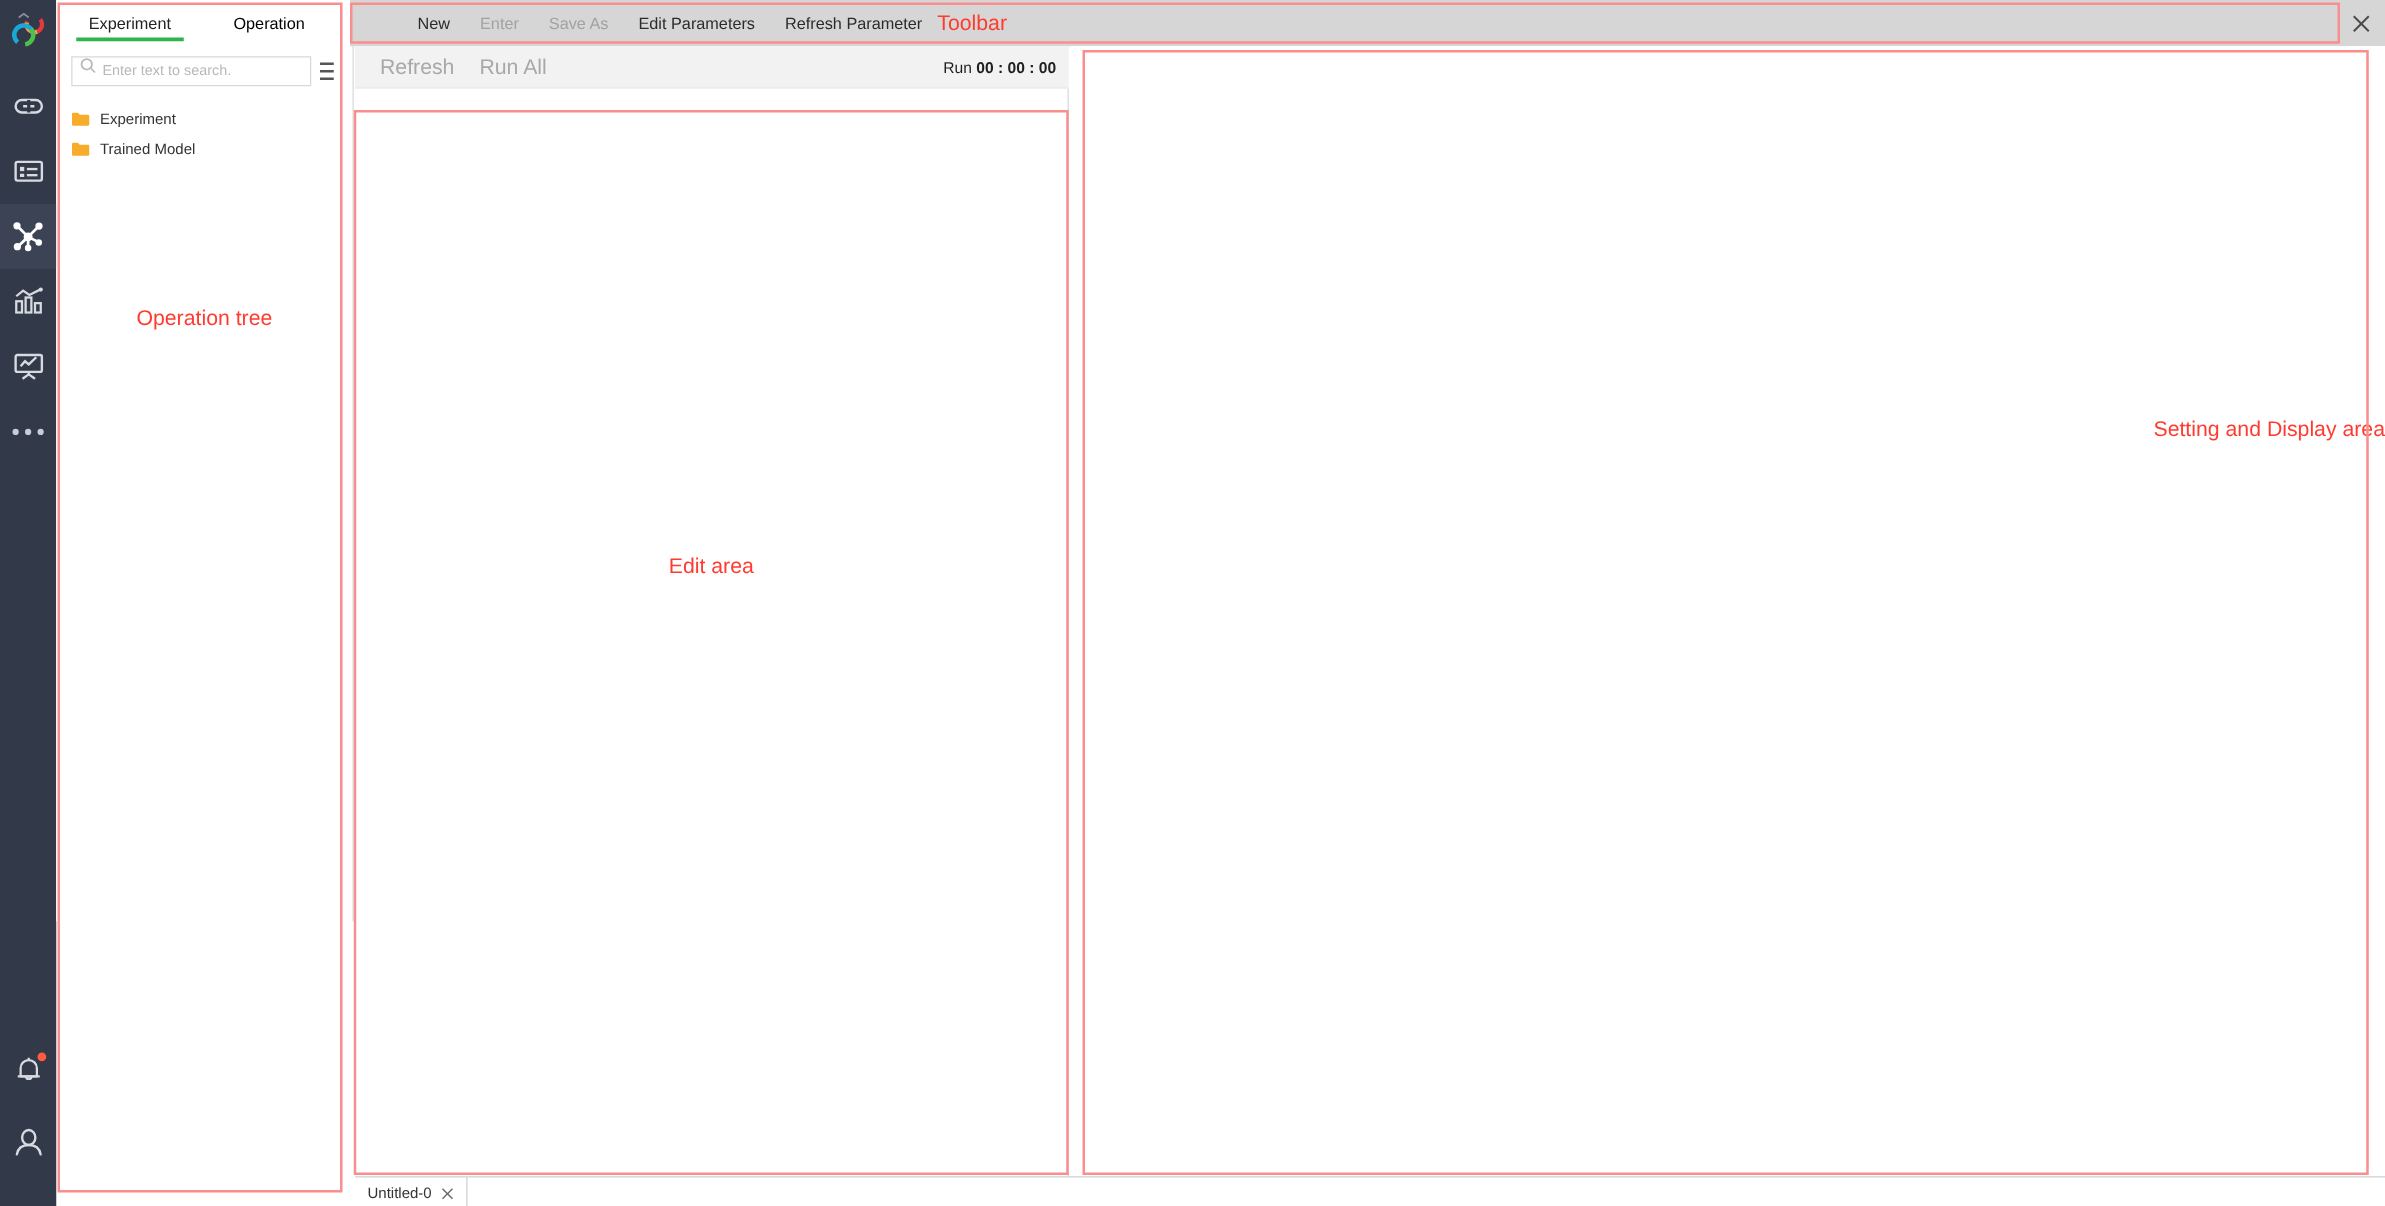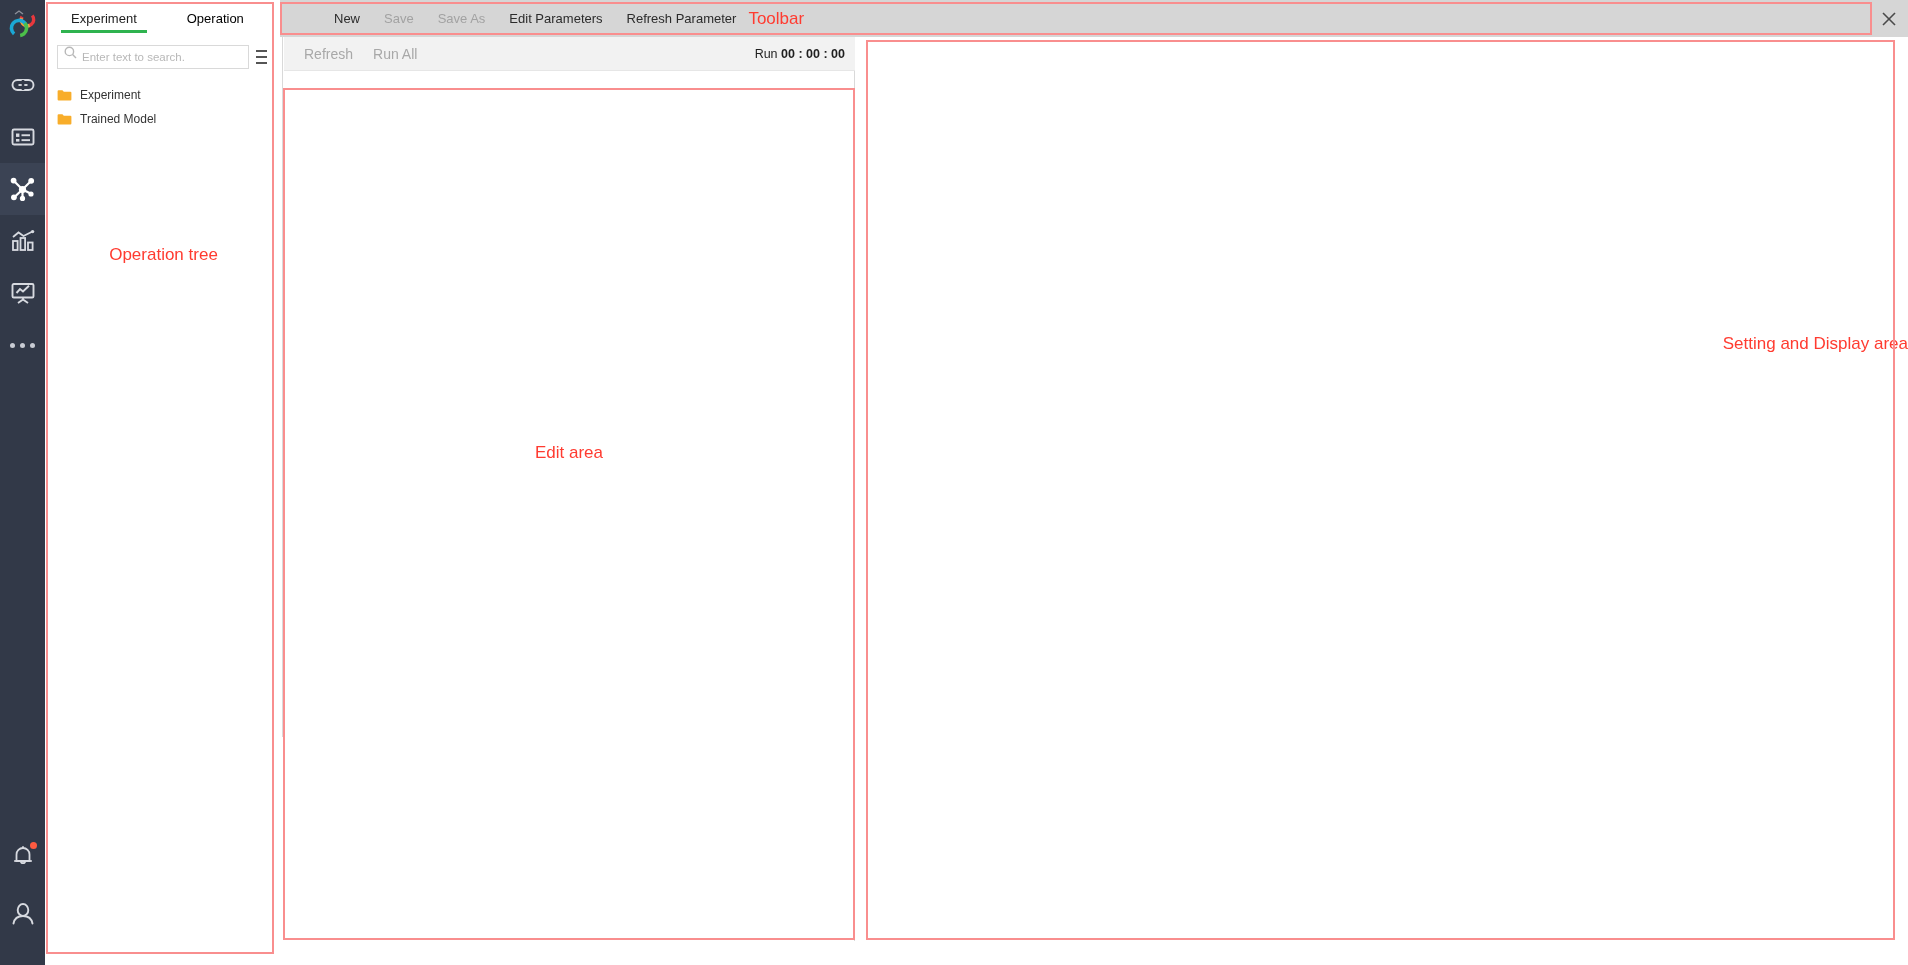--- a/index.html
+++ b/index.html
@@ -143,21 +143,21 @@
 
   
   .subtoolbar {
     position: absolute; left: 284px; top: 37px;
     width: 571px; height: 34px;
     background: #f2f2f2;
     display: flex; align-items: center;
     border-bottom: 1px solid #e6e6e6;
   }
   .sub-item {
-    font-size: 14px; color: #a8a8a8;
+    font-size: 17px; color: #a8a8a8;
     padding: 0 10px; cursor: default; white-space: nowrap;
   }
   .sub-item:first-child { margin-left: 10px; }
   .run-timer {
     position: absolute; right: 10px; top: 50%;
     transform: translateY(-50%);
     font-size: 12.5px; color: #1f1f1f; white-space: nowrap;
   }
   .run-timer b { font-weight: bold; }
 
@@ -344,21 +344,21 @@
     </div>
 
     <div class="res-annot annot">Operation tree</div>
   </div>
 
   <div class="toolbar">
     <div class="tb-item">
       <span>New</span>
     </div>
     <div class="tb-item disabled">
-      <span>Save</span>
+      <span>Enter</span>
     </div>
     <div class="tb-item disabled">
       <span>Save As</span>
     </div>
     <div class="tb-item">
       <span>Edit Parameters</span>
     </div>
     <div class="tb-item">
       <span>Refresh Parameter</span>
     </div>
@@ -391,14 +391,26 @@
 
   <div class="setting-pane">
     <div class="setting-annot annot">Setting and Display area</div>
   </div>
 
   <div class="redbox box-resource"></div>
   <div class="redbox box-toolbar"></div>
   <div class="redbox box-edit"></div>
   <div class="redbox box-setting"></div>
 
+  <div class="bottombar">
+    <div class="doc-tab">
+      <span>Untitled-0</span>
+      <span class="doc-tab-close">
+        <svg width="10" height="10" viewBox="0 0 10 10">
+          <line x1="1" y1="1" x2="9" y2="9" stroke="#6a6a6a" stroke-width="1.2"></line>
+          <line x1="9" y1="1" x2="1" y2="9" stroke="#6a6a6a" stroke-width="1.2"></line>
+        </svg>
+      </span>
+    </div>
+    <div class="doc-tab doc-tab-rest"></div>
+  </div>
 
 </div>
 
 </body></html>

